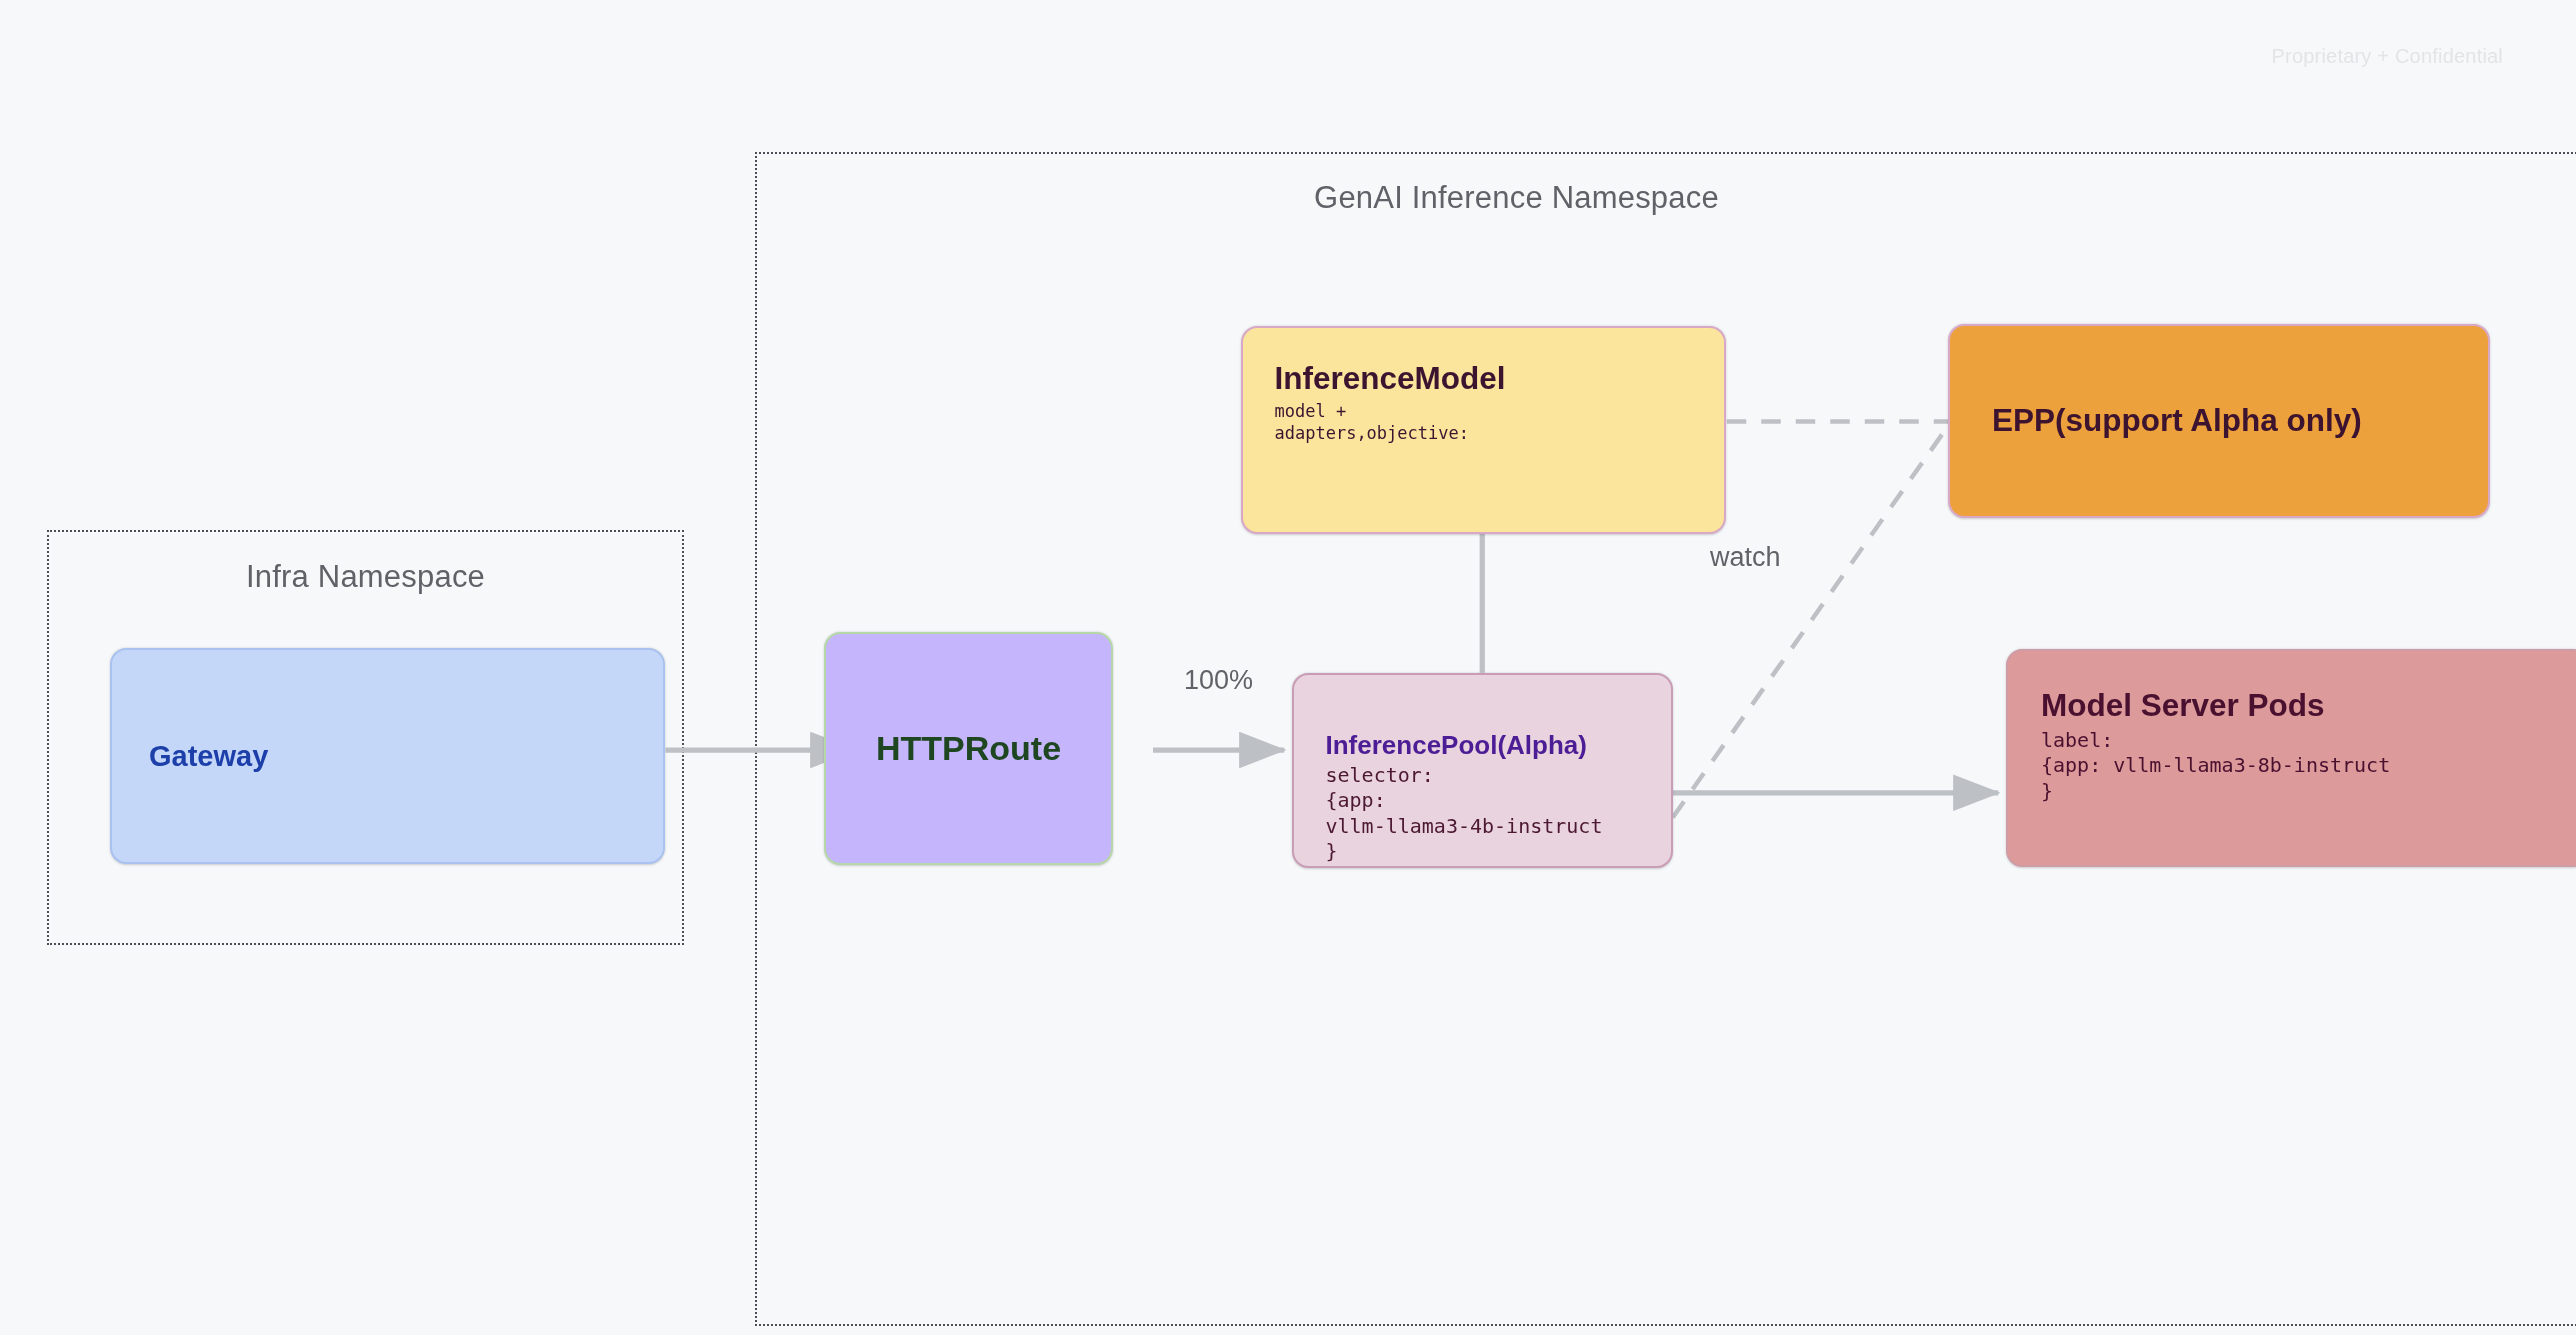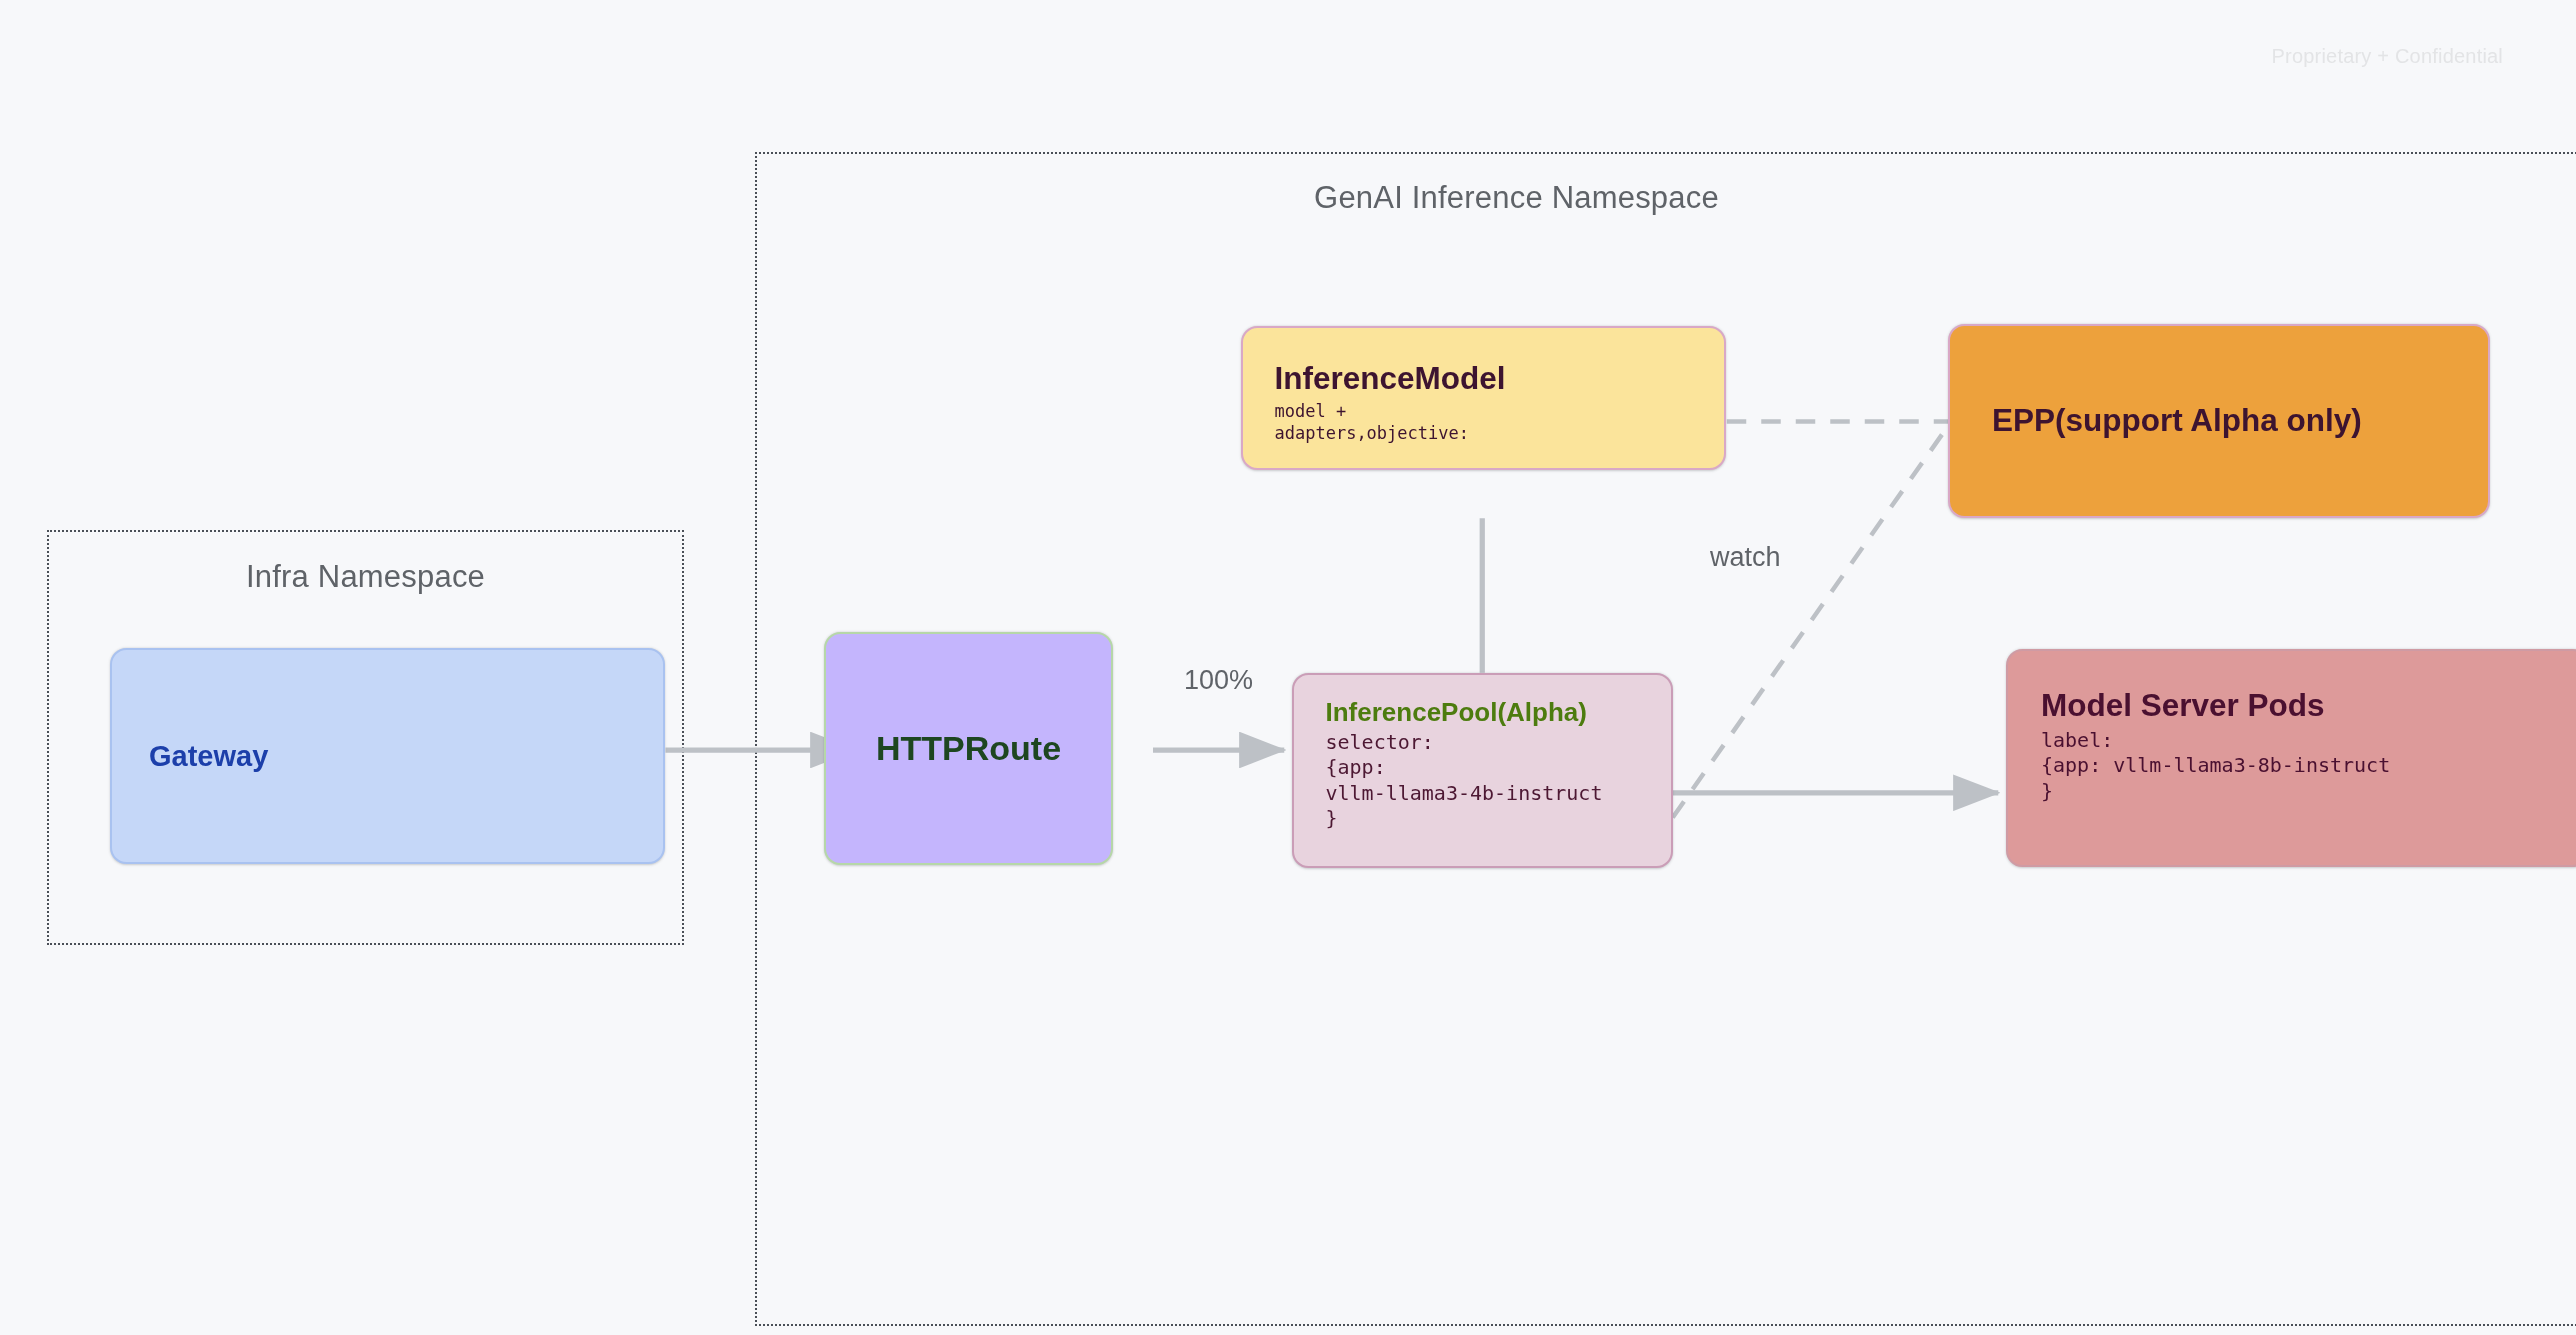--- a/index.html
+++ b/index.html
@@ -119,21 +119,21 @@
   #node-httproute .title {
     font-size: 34px;
     color: #1e4620;
   }
 
   
   #node-inferencemodel {
     left: 1241px;
     top: 326px;
     width: 485px;
-    height: 144px;
+    height: 208px;
     background: #fbe49b;
     border: 2.3px solid #d9a8c6;
     padding: 33px 0 0 31.5px;
   }
   #node-inferencemodel .title {
     font-size: 31.5px;
     color: #3d1430;
     margin-bottom: 4.5px;
   }
   #node-inferencemodel .code {
@@ -146,22 +146,23 @@
     left: 1292px;
     top: 673px;
     width: 381px;
     height: 195px;
     background: #e8d3de;
     border: 2.3px solid #ca9db7;
     padding: 22.5px 0 0 31.5px;
   }
   #node-inferencepool .title {
     font-size: 26px;
-    color: #4d7c0f;
+    color: #4c1d95;
     margin-bottom: 3px;
+    margin-top: 33px;
   }
   #node-inferencepool .code {
     font-size: 20px;
     color: #4d1833;
   }
 
   
   #node-epp {
     left: 1948px;
     top: 324px;

